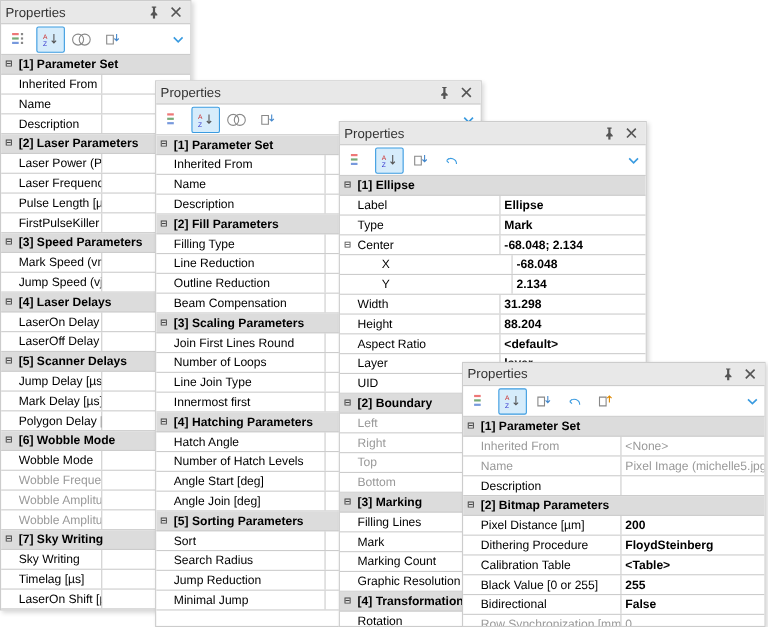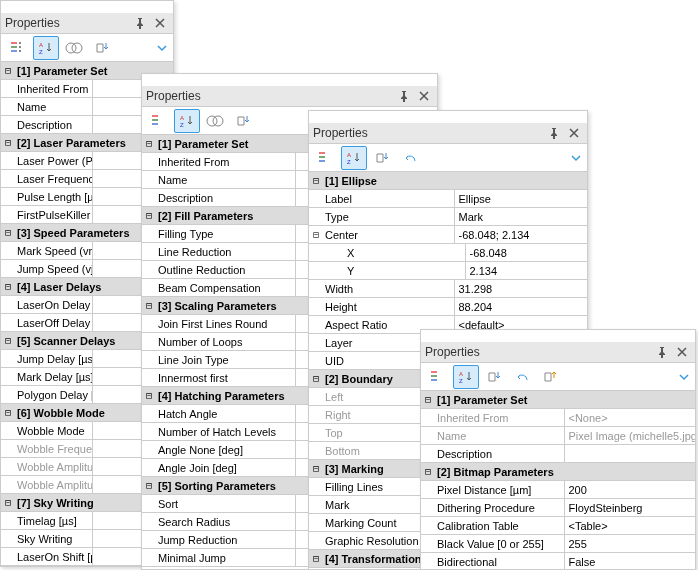--- a/index.html
+++ b/index.html
@@ -1,34 +1,34 @@
 <!DOCTYPE html>
 <html><head>
 <meta charset="utf-8">
 <style>
   * { box-sizing: border-box; margin: 0; padding: 0; }
   body { font-family: "Segoe UI", Tahoma, sans-serif; font-size: 11px; background: #fff; width: 698px; height: 570px; position: relative; overflow: hidden; }
   .panel { position: absolute; background: #fff; border: 1px solid #ccc; box-shadow: 2px 2px 4px rgba(0,0,0,0.15); display: flex; flex-direction: column; }
-  .panel-header { background: #e8e8e8; border-bottom: 1px solid #ccc; height: 21px; display: flex; align-items: center; padding: 0 4px; font-size: 12px; color: #333; margin-top: 12px; }
+  .panel-header { background: #e8e8e8; border-bottom: 1px solid #ccc; height: 21px; display: flex; align-items: center; padding: 0 4px; font-size: 12px; color: #333; }
   .panel-header .title { flex: 1; }
   .panel-header .hbtn { width: 18px; height: 16px; display: flex; align-items: center; justify-content: center; cursor: pointer; color: #555; margin-left: 2px; }
   .toolbar { height: 28px; border-bottom: 1px solid #ccc; display: flex; align-items: center; padding: 2px 4px; gap: 2px; }
   .tbtn { width: 26px; height: 24px; display: flex; align-items: center; justify-content: center; cursor: pointer; border: 1px solid transparent; border-radius: 2px; }
   .tbtn.selected { border: 1px solid #3a9be0; background: #d6ecfb; }
   .toolbar .spacer { flex: 1; }
   .drop-arrow { width: 14px; height: 24px; display: flex; align-items: center; justify-content: center; cursor: pointer; color: #3a9be0; }
   .grid { flex: 1; overflow: hidden; position: relative; }
   .row { display: flex; border-bottom: 1px solid #ccc; height: 18px; font-size: 11px; align-items: center; }
   .row.section { background: #dcdcdc; font-weight: bold; }
   .exp { width: 14px; text-align: center; color: #444; cursor: pointer; flex-shrink:0; font-family: monospace; font-size: 10px; line-height: 1; }
   .cell-name { flex: 1; padding-left: 2px; border-right: 1px solid #ccc; white-space: nowrap; overflow: hidden; height: 100%; display:flex; align-items:center; }
   .cell-val { flex: 1; padding-left: 4px; white-space: nowrap; overflow: hidden; height:100%; display:flex; align-items:center; }
   .row.section .cell-name { border-right: none; }
   .dim { color: #999; }
-  .bold { font-weight: normal; }
+  .bold { font-weight: bold; }
   svg { display:block; }
 </style>
 </head>
 <body>
 
 <div class="panel" style="left:0;top:0;width:297;height:568;">
   <div class="panel-header">
     <span class="title">Properties</span>
     <span class="hbtn">
         <svg width="12" height="12" viewBox="0 0 12 12">
@@ -192,26 +192,26 @@
         <div class="exp"></div>
         <div class="cell-name dim">Wobble Amplitude Transversal</div>
         <div class="cell-val dim"></div>
       </div>
       <div class="row section">
         <div class="exp">⊟</div>
         <div class="cell-name">[7] Sky Writing</div>
       </div>
       <div class="row">
         <div class="exp"></div>
+        <div class="cell-name">Sky Writing</div>
+        <div class="cell-val"></div>
+      </div>
+      <div class="row">
+        <div class="exp"></div>
         <div class="cell-name">Timelag [µs]</div>
-        <div class="cell-val"></div>
-      </div>
-      <div class="row">
-        <div class="exp"></div>
-        <div class="cell-name">Sky Writing</div>
         <div class="cell-val"></div>
       </div>
       <div class="row">
         <div class="exp"></div>
         <div class="cell-name">LaserOn Shift [µs]</div>
         <div class="cell-val"></div>
       </div>
     </div>
 </div>
 
@@ -340,21 +340,21 @@
         <div class="cell-name">Hatch Angle</div>
         <div class="cell-val"></div>
       </div>
       <div class="row">
         <div class="exp"></div>
         <div class="cell-name">Number of Hatch Levels</div>
         <div class="cell-val"></div>
       </div>
       <div class="row">
         <div class="exp"></div>
-        <div class="cell-name">Angle None [deg]</div>
+        <div class="cell-name">Angle Start [deg]</div>
         <div class="cell-val"></div>
       </div>
       <div class="row">
         <div class="exp"></div>
         <div class="cell-name">Angle Join [deg]</div>
         <div class="cell-val"></div>
       </div>
       <div class="row section">
         <div class="exp">⊟</div>
         <div class="cell-name">[5] Sorting Parameters</div>

